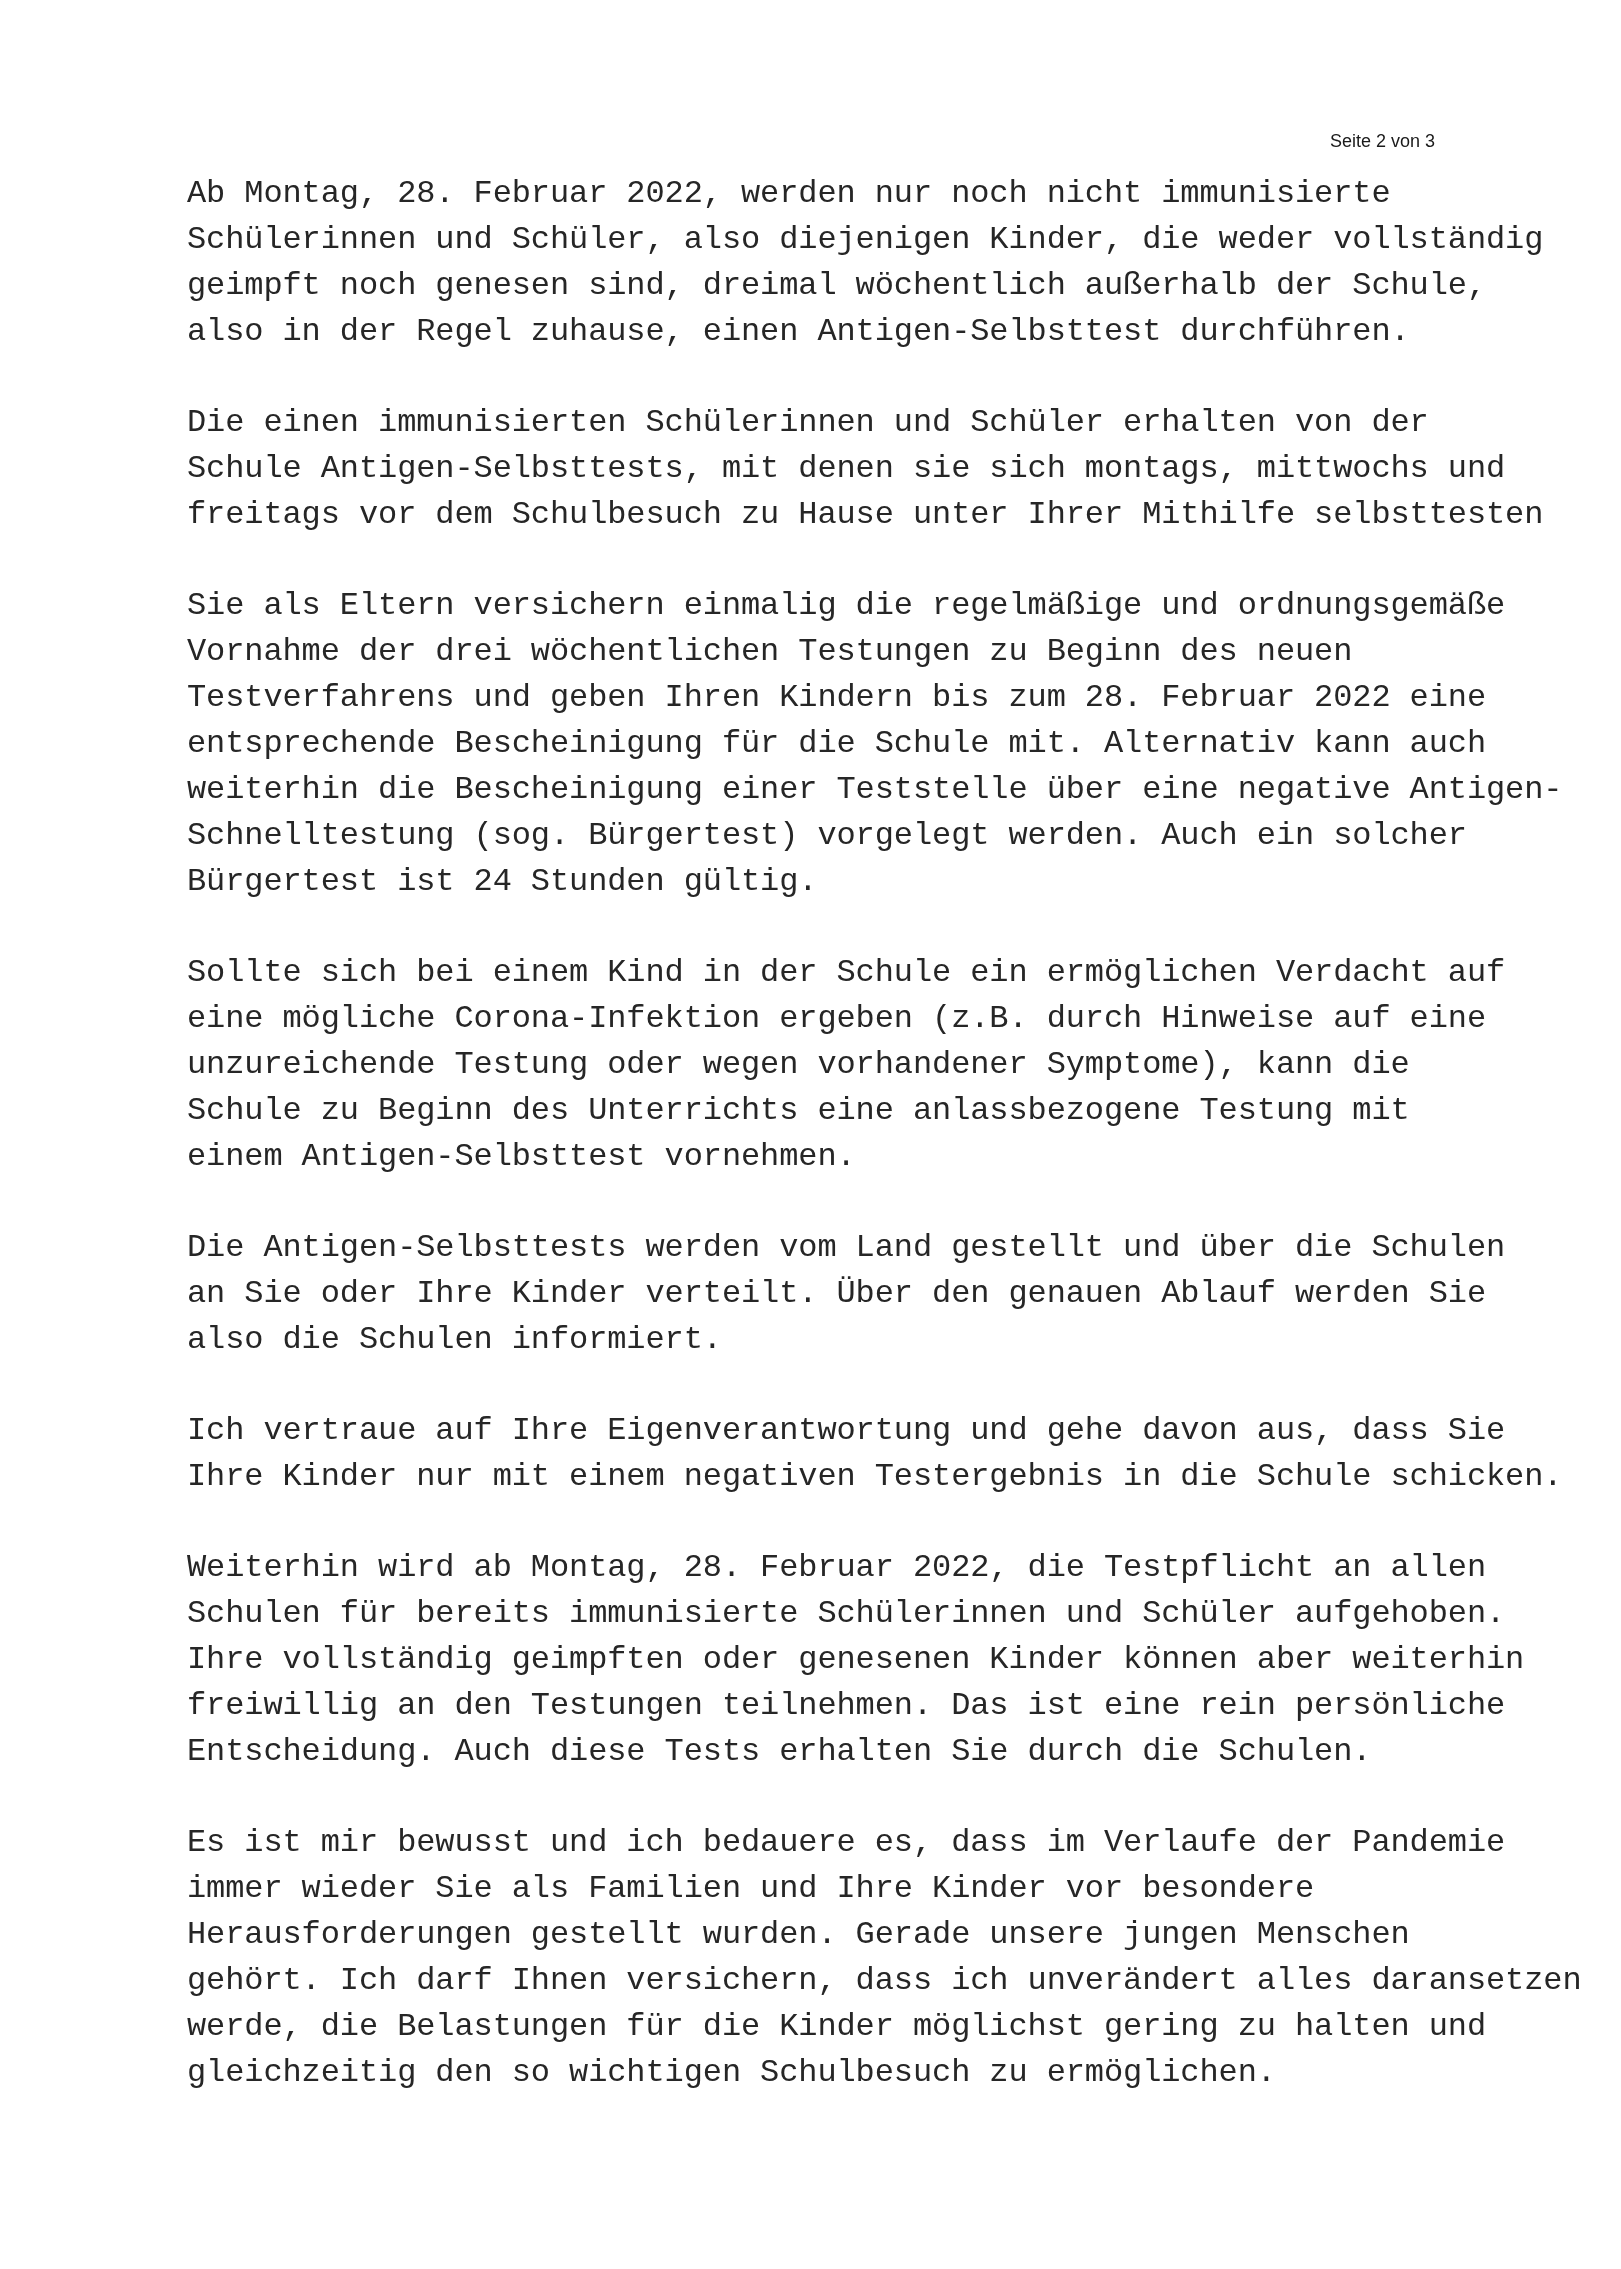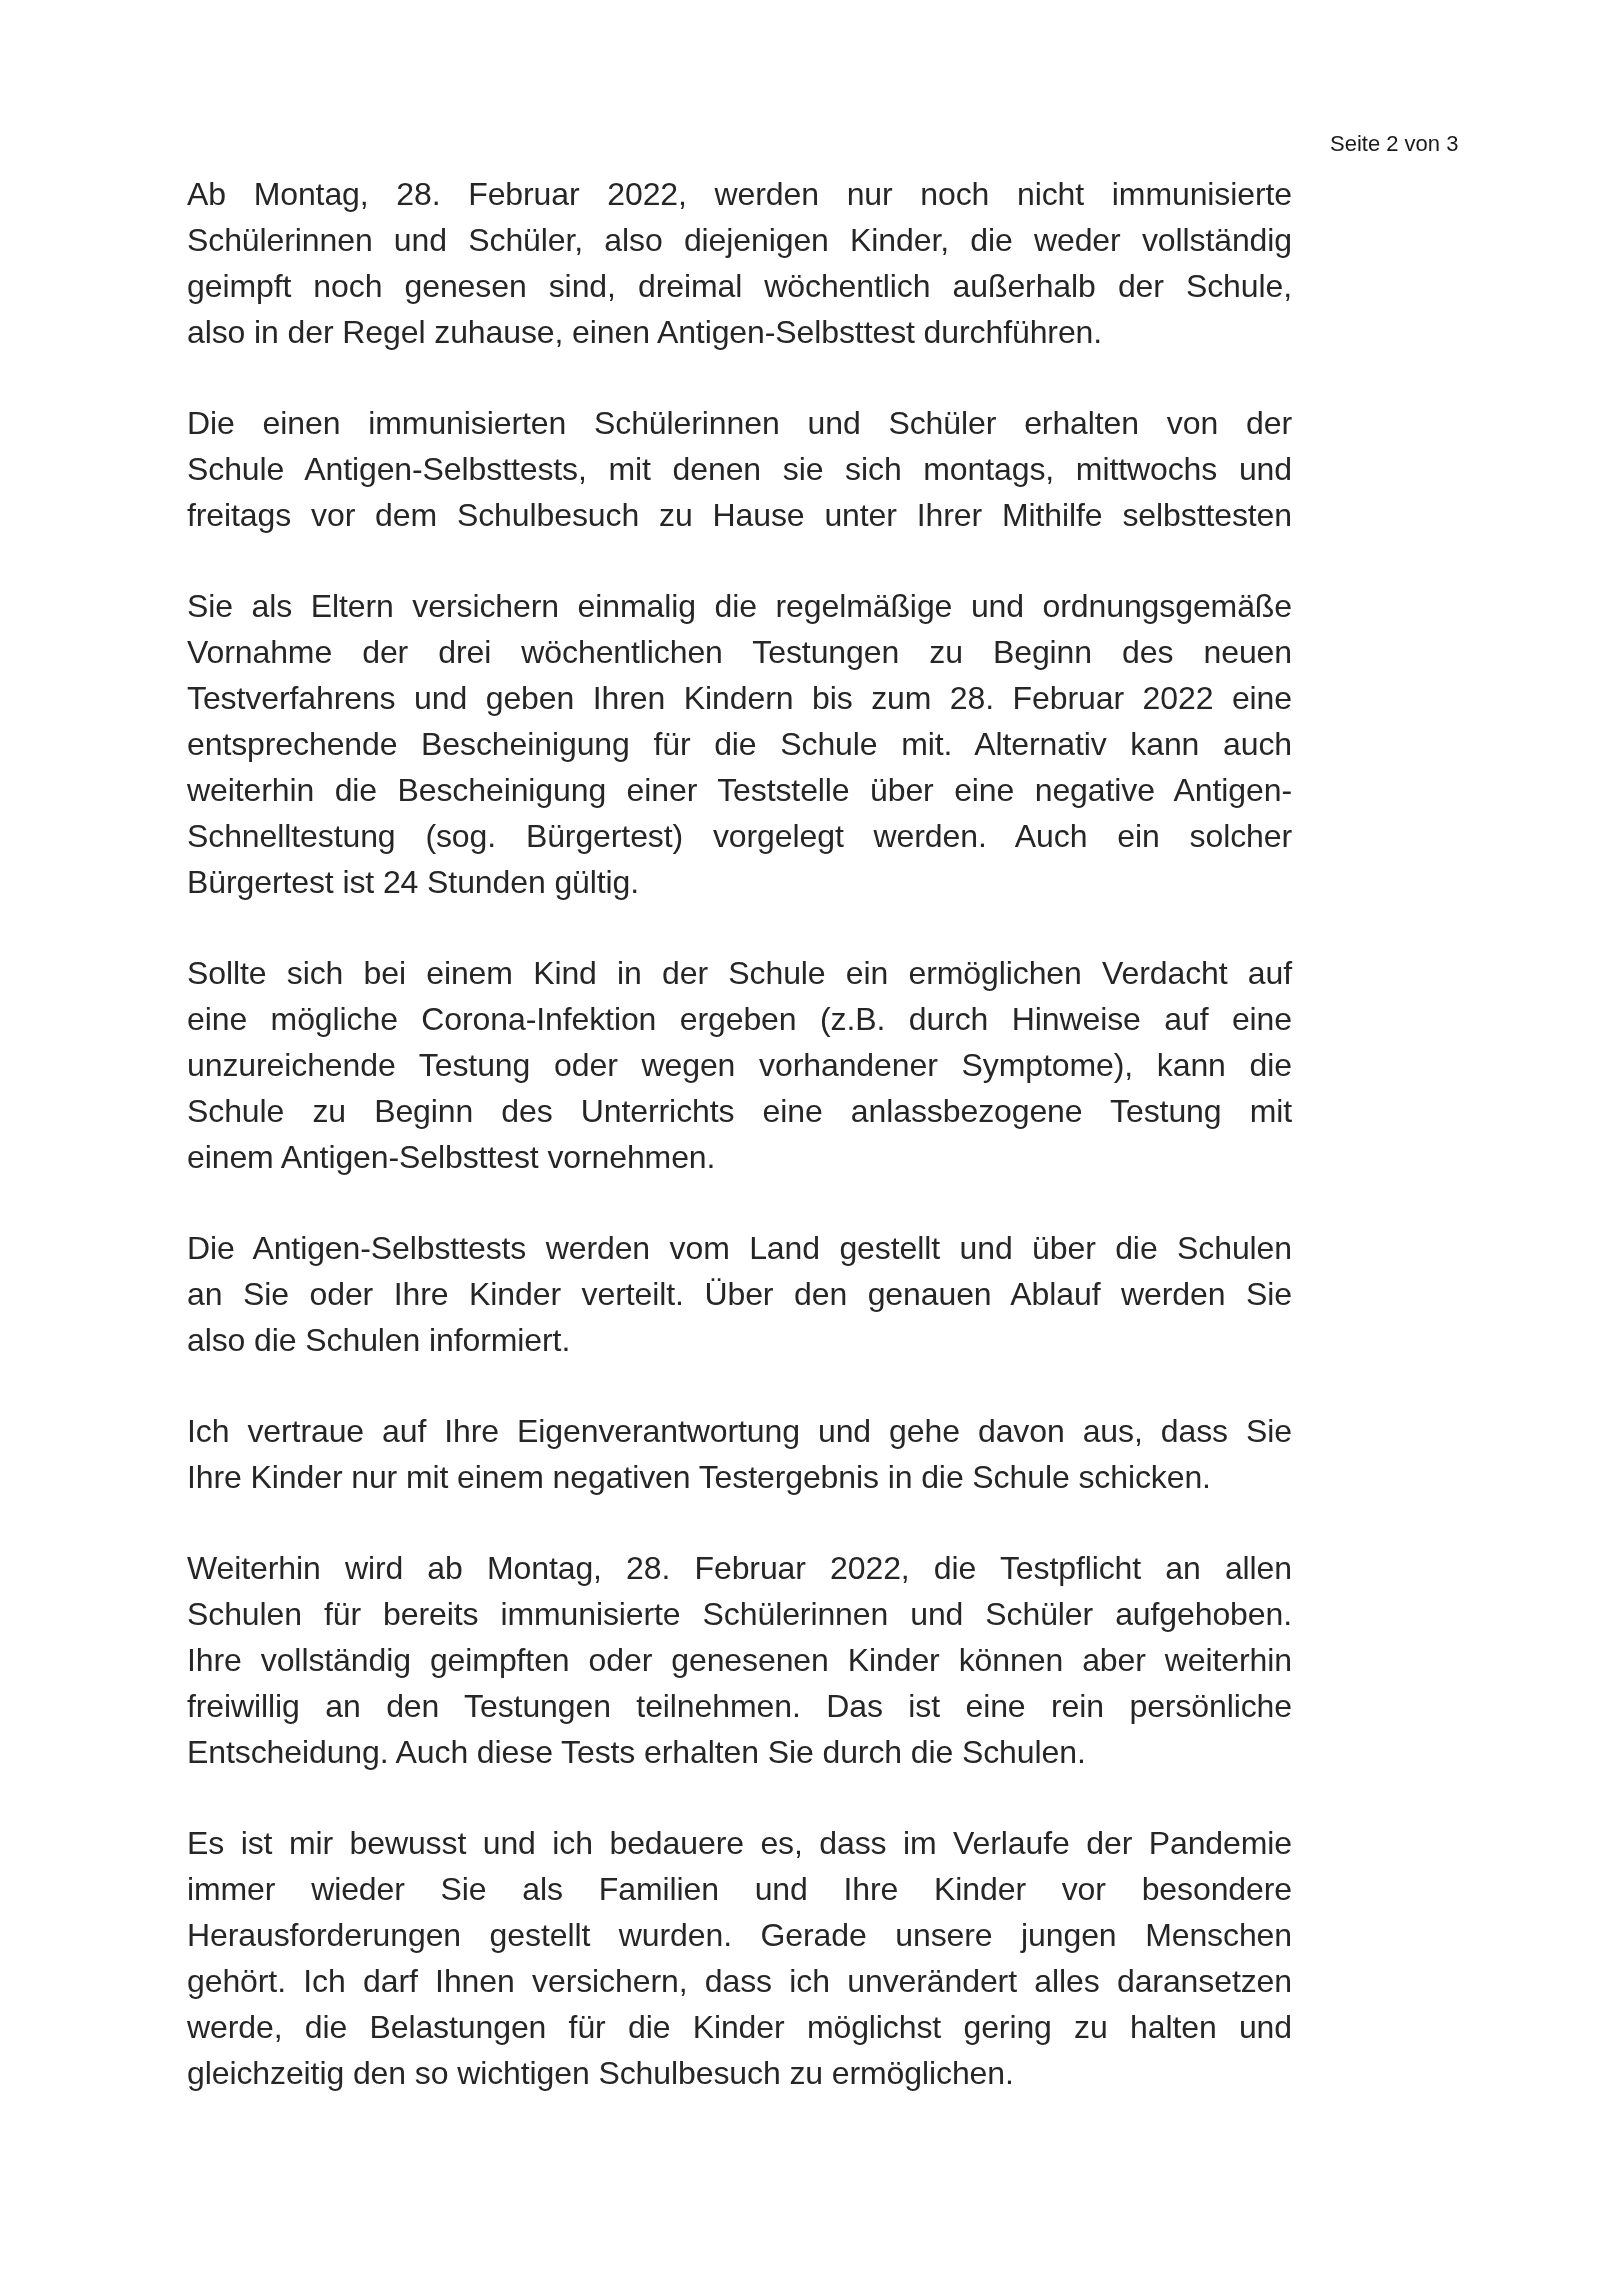--- a/index.html
+++ b/index.html
@@ -12,21 +12,21 @@
     height: 2270px;
     position: relative;
     overflow: hidden;
     font-family: "Liberation Sans", sans-serif;
     color: #262626;
   }
   .page-number {
     position: absolute;
     top: 131px;
     left: 1330px;
-    font-size: 22px;
+    font-size: 18px;
     color: #1a1a1a;
     white-space: nowrap;
   }
   .body-text {
     position: absolute;
     top: 171px;
     left: 187px;
     width: 1105px;
   }
   .para {
@@ -38,20 +38,21 @@
     letter-spacing: -0.1px;
   }
   .para.last {
     margin-bottom: 14px;
   }
   .line {
     display: block;
     text-align: justify;
     text-align-last: justify;
     white-space: nowrap;
+    font-family: Liberation Mono, monospace;
   }
   .line.end {
     text-align-last: left;
   }
 </style>
 </head>
 <body>
 
 <div class="page-number">Seite 2 von 3</div>
 

